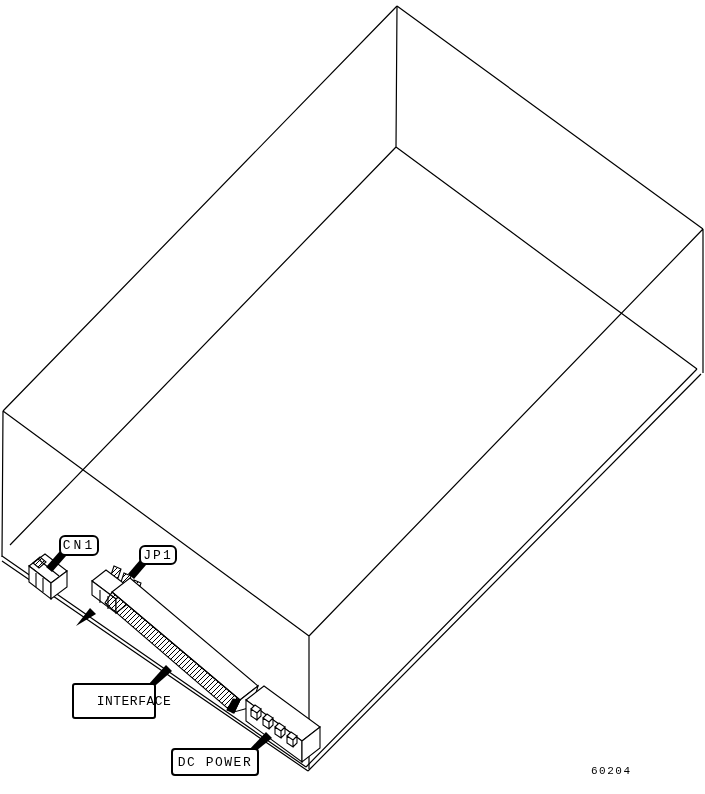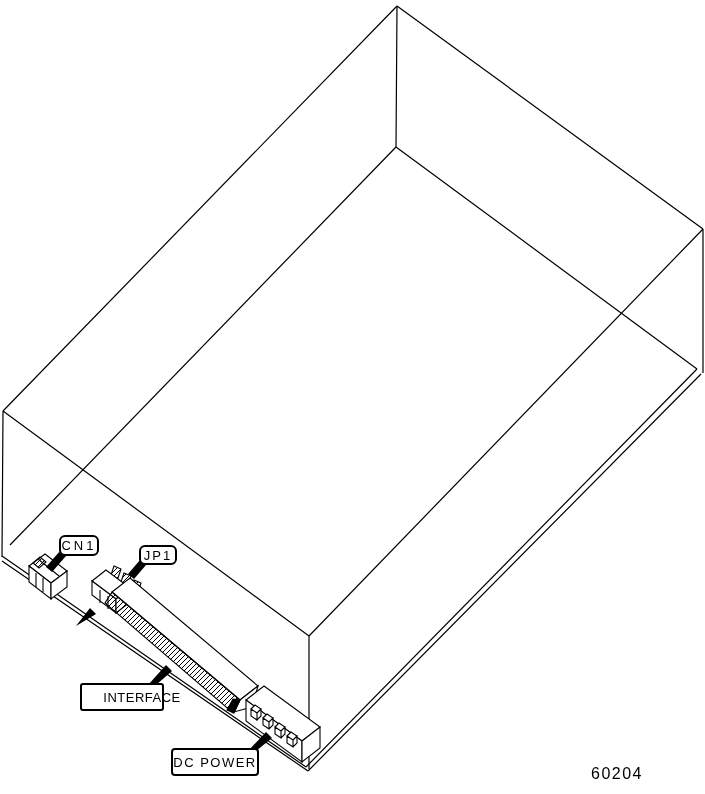--- a/index.html
+++ b/index.html
@@ -5,37 +5,37 @@
   :root{
     --line:#000000;
     --bg:#ffffff;
   }
   html,body{margin:0;padding:0;background:var(--bg);}
   .stage{
     position:relative;
     width:705px;height:794px;
     background:var(--bg);
     overflow:hidden;
-    font-family:Liberation Sans, sans-serif;
+    font-family:Liberation Mono, monospace;
   }
   .stage svg{position:absolute;left:0;top:0;}
   .callout{
     position:absolute;
     box-sizing:border-box;
     background:var(--bg);
     border:2px solid var(--line);
     color:var(--line);
     display:flex;align-items:center;justify-content:center;
     font-size:13px;line-height:1;
     white-space:nowrap;
   }
   .fig-number{
     position:absolute;
     color:var(--line);
-    font-size:16px;letter-spacing:1.5px;line-height:1;
+    font-size:11px;letter-spacing:1.5px;line-height:1;
   }
 </style>
 </head>
 <body>
 
 <div class="stage">
 
   <svg width="705" height="794" viewBox="0 0 705 794">
     <defs>
       <pattern id="hatch" patternUnits="userSpaceOnUse" width="5" height="5" patternTransform="rotate(0)">
@@ -107,21 +107,21 @@
   </svg>
 
   <div class="callout" style="left:59px;top:535px;width:40px;height:21px;border-radius:6px;letter-spacing:3px;">
     <span>CN1</span>
   </div>
 
   <div class="callout" style="left:139px;top:545px;width:38px;height:20px;border-radius:6px;letter-spacing:2px;">
     <span>JP1</span>
   </div>
 
-  <div class="callout" style="left:80px;top:683px;width:84px;height:28px;border-radius:3px;letter-spacing:0.5px;padding-left:40px;">
+  <div class="callout" style="left:72px;top:683px;width:84px;height:36px;border-radius:3px;letter-spacing:0.5px;padding-left:40px;">
     <span>INTERFACE</span>
   </div>
 
   <div class="callout" style="left:171px;top:748px;width:88px;height:28px;border-radius:4px;letter-spacing:1.5px;">
     <span>DC POWER</span>
   </div>
 
   <div class="fig-number" style="left:591px;top:766px;">60204</div>
 
 </div>

